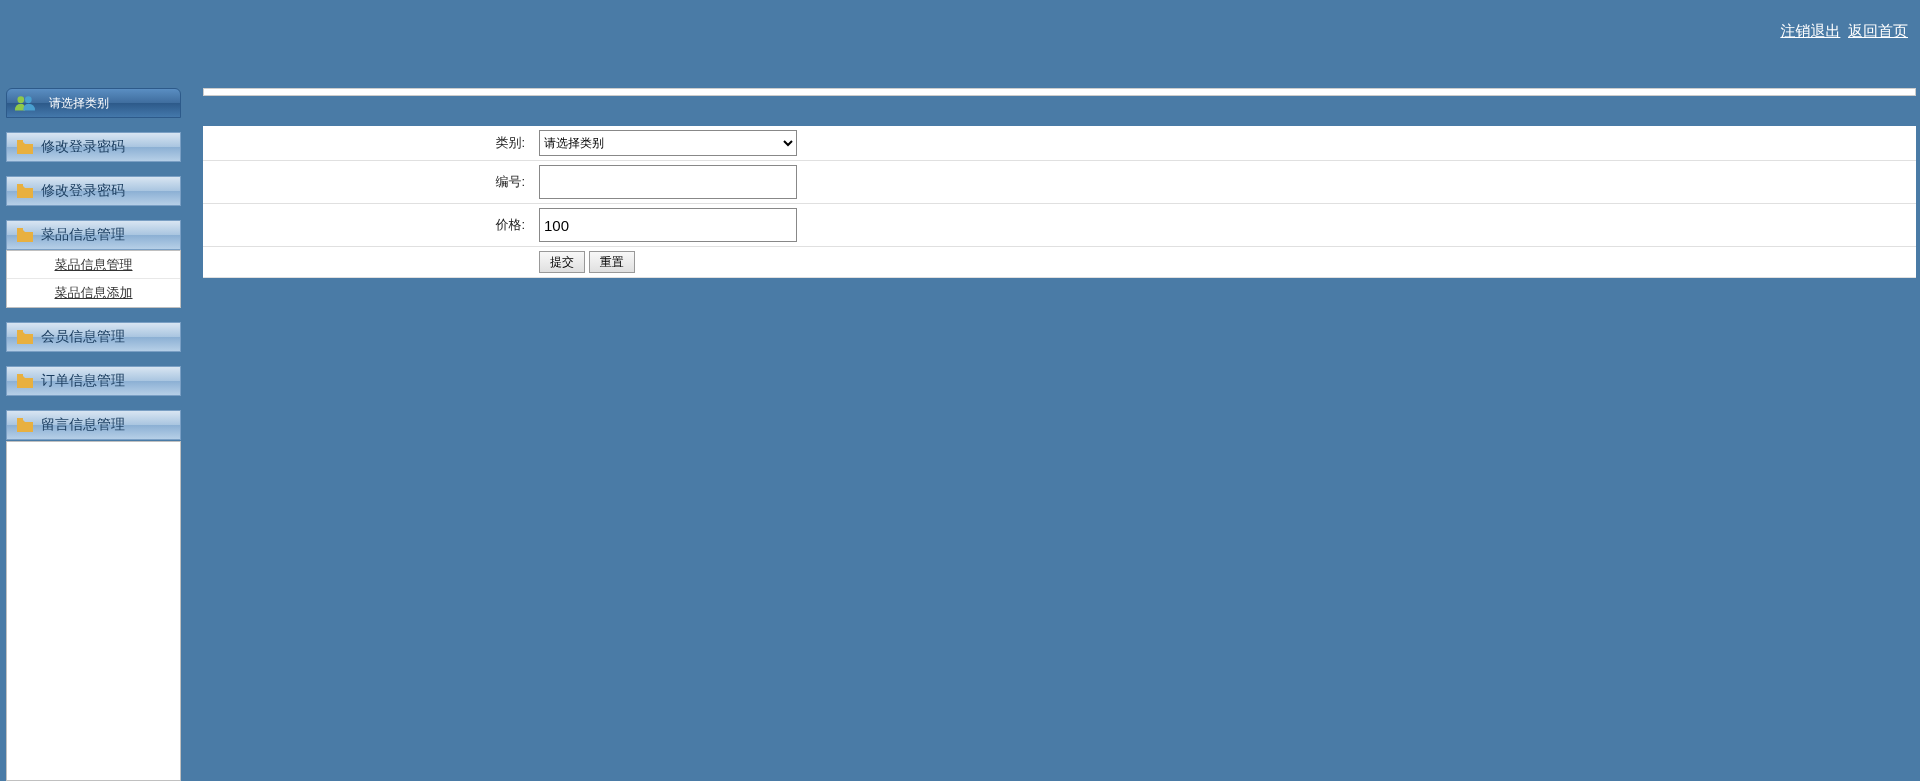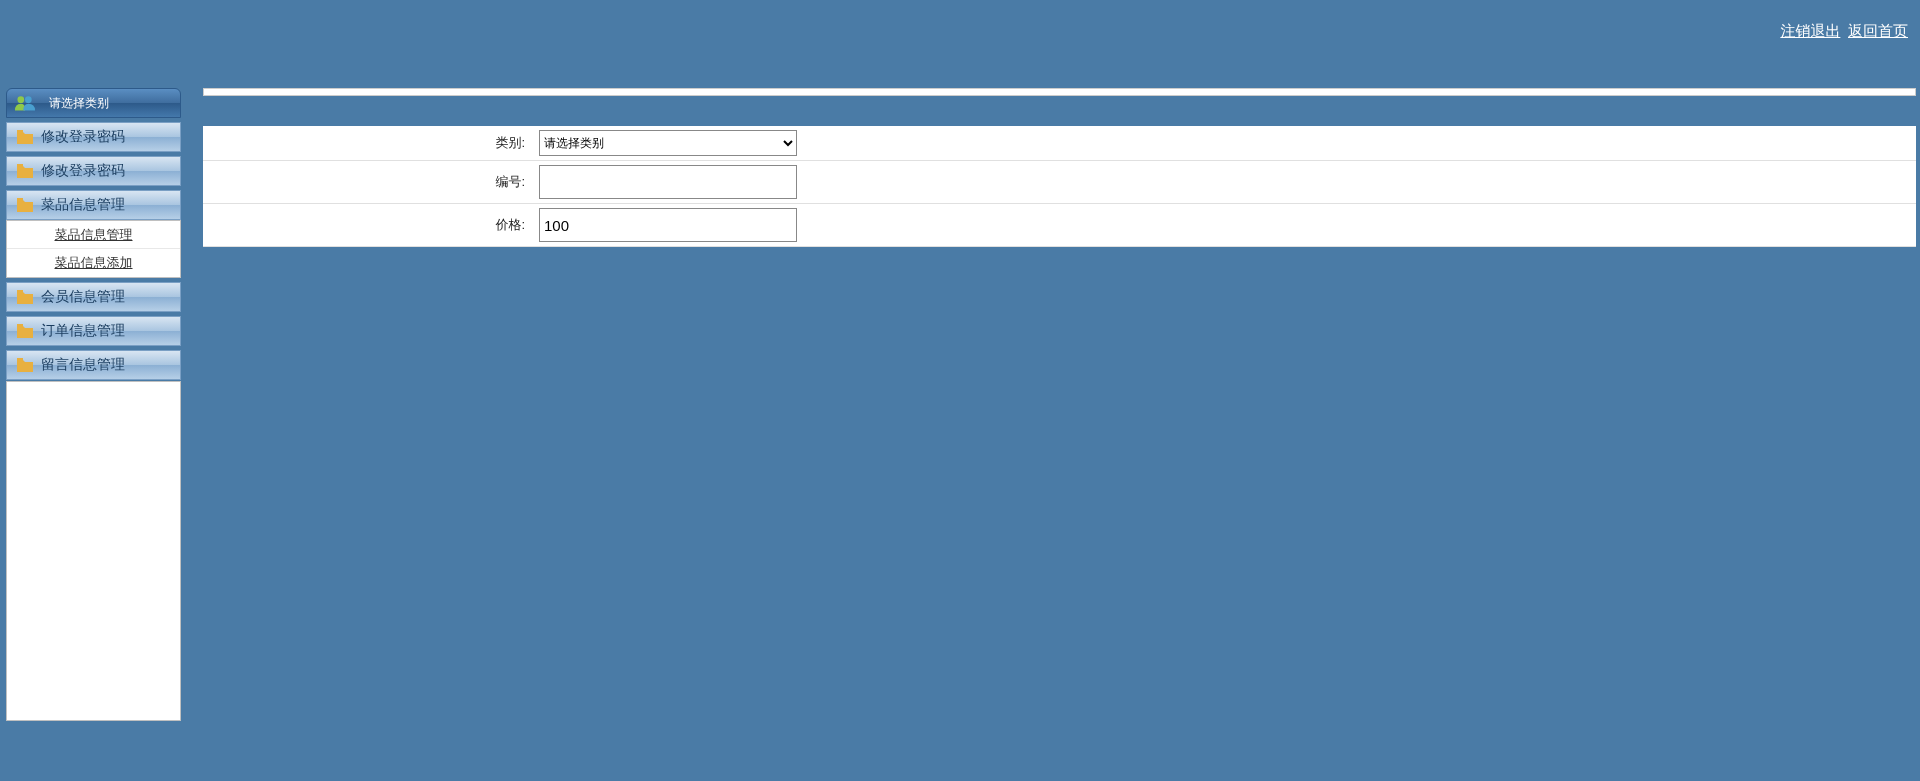--- a/index.html
+++ b/index.html
@@ -5,21 +5,21 @@
 * { box-sizing: border-box; margin: 0; padding: 0; }
 body { font-family: "Microsoft YaHei", Arial, sans-serif; font-size: 13px; background: #4a7ba6; width: 1920px; height: 781px; overflow: hidden; position: relative; }
 .header { height: 84px; background: #4a7ba6; position: relative; }
 .header-title { color: #fff; font-size: 30px; font-weight: normal; position: absolute; left: 20px; top: 24px; }
 .header-links { position: absolute; right: 12px; top: 22px; }
 .header-links a { color: #fff; text-decoration: underline; font-size: 15px; margin-left: 4px; }
 .main { display: flex; height: 697px; }
 .sidebar { width: 187px; background: #4a7ba6; padding: 4px 6px 0 6px; }
 .nav-header { background: linear-gradient(to bottom, #5a8ec2 0%, #3f6d9e 50%, #2d5a8a 51%, #4478ab 100%); border-radius: 6px 6px 0 0; height: 30px; display: flex; align-items: center; padding-left: 8px; color: #fff; font-size: 12px; border: 1px solid #2d5a8a; }
 .nav-header .people-icon { width: 20px; height: 16px; margin-right: 14px; }
-.nav-item { background: linear-gradient(to bottom, #d8e5f2 0%, #a9c5e0 50%, #8cb0d4 51%, #b6cfe7 100%); height: 30px; display: flex; align-items: center; padding-left: 10px; color: #1a3c5e; font-size: 14px; border: 1px solid #7a9fc4; margin-top: 4px; cursor: pointer; }
+.nav-item { background: linear-gradient(to bottom, #d8e5f2 0%, #a9c5e0 50%, #8cb0d4 51%, #b6cfe7 100%); height: 30px; display: flex; align-items: center; padding-left: 10px; color: #1a3c5e; font-size: 14px; border: 1px solid #7a9fc4; margin-top: 14px; cursor: pointer; }
 .nav-item .folder-icon { width: 16px; height: 14px; margin-right: 8px; }
 .nav-sub { background: #fff; border: 1px solid #c0c0c0; }
 .nav-sub-item { height: 28px; display: flex; align-items: center; justify-content: center; color: #333; font-size: 13px; text-decoration: underline; cursor: pointer; border-bottom: 1px solid #e8e8e8; }
 .nav-sub-item:last-child { border-bottom: none; }
 .sidebar-bottom { background: #fff; height: 340px; border: 1px solid #c0c0c0; margin-top: 1px; }
 .side-chars { position: absolute; left: 189px; top: 454px; color: #333; font-size: 13px; line-height: 16px; }
 .content-wrap { flex: 1; background: #4a7ba6; padding: 0 0 0 0; position: relative; }
 .content-top-bar { background: #fff; height: 8px; margin: 4px 4px 0 16px; border: 1px solid #ccc; }
 .content { background: #fff; margin: 30px 4px 0 16px; padding: 0; }
 .form-table { width: 100%; border-collapse: collapse; }
@@ -128,17 +128,24 @@
           </td>
         </tr>
         <tr>
           <td class="label-cell">编号:</td>
           <td class="field-cell"><input class="form-input" value="" style=""></td>
         </tr>
         <tr>
           <td class="label-cell">价格:</td>
           <td class="field-cell"><input class="form-input" value="100" style=""></td>
         </tr>
+        <tr>
+          <td class="label-cell"></td>
+          <td class="field-cell">
+            <button class="btn">提交</button>
+            <button class="btn">重置</button>
+          </td>
+        </tr>
       </tbody>
         </table>
     </div>
   </div>
 </div>
 
 </body></html>

